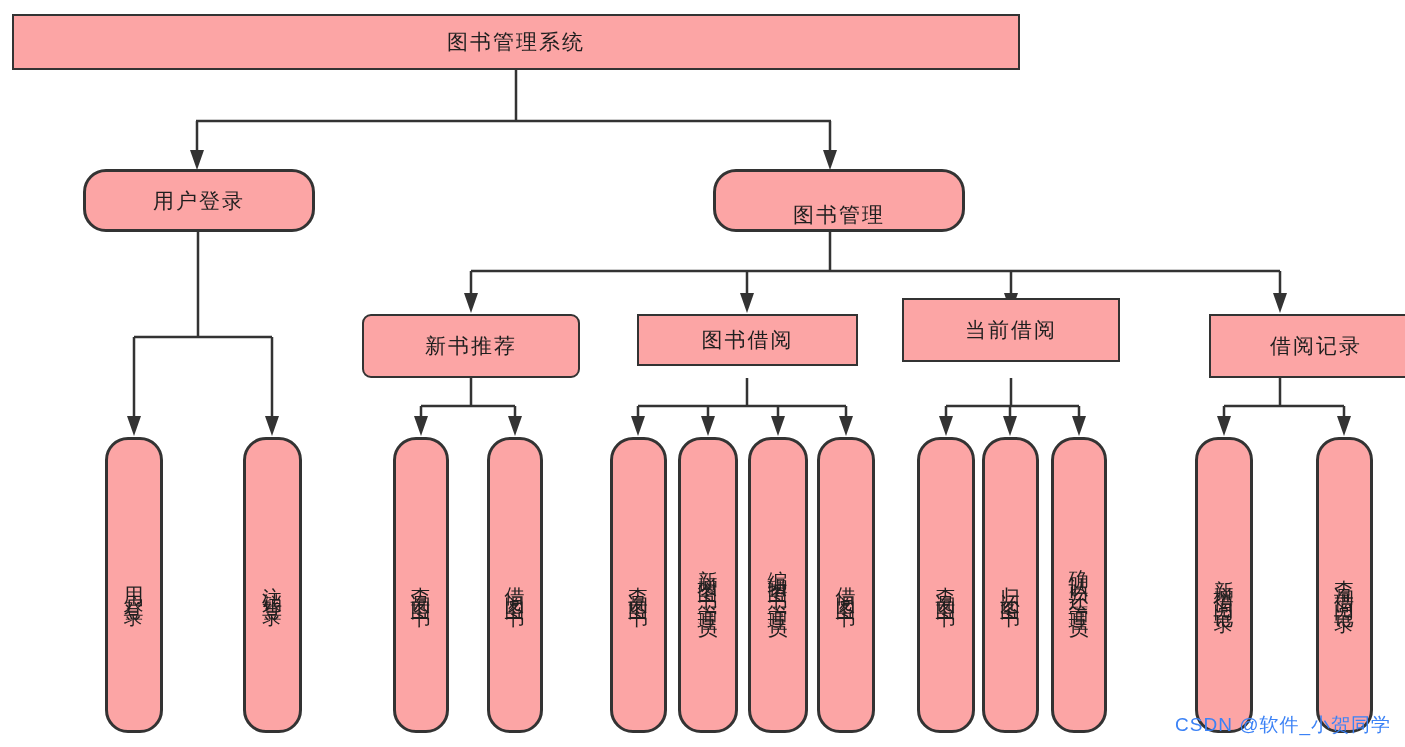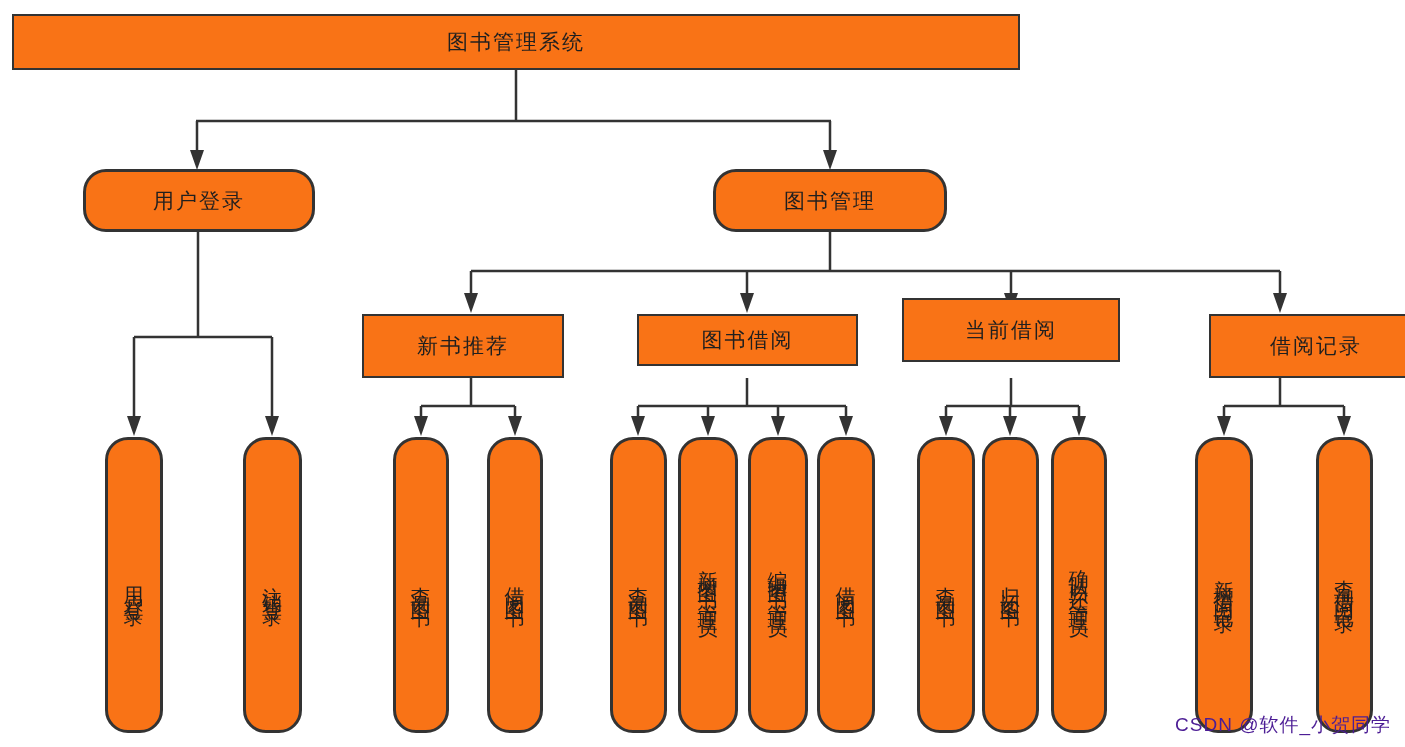--- a/index.html
+++ b/index.html
@@ -13,21 +13,21 @@
     color: #1f1f1f;
   }
   .connectors {
     position: absolute;
     left: 0; top: 0;
     width: 1405px; height: 747px;
     z-index: 1;
   }
   .box {
     position: absolute;
-    background: #f97316;
+    background: #fca5a5;
     border: 2px solid #333333;
     box-sizing: border-box;
     display: flex;
     align-items: center;
     justify-content: center;
     z-index: 2;
   }
   .box.lvl2, .box.leaf { border-width: 3px; border-radius: 23px; }
   .hlabel {
     font-size: 21px;
@@ -41,21 +41,21 @@
     letter-spacing: 7px;
     line-height: 1;
     color: #1f1f1f;
   }
   .watermark {
     position: absolute;
     right: 14px;
     top: 712px;
     font-size: 19px;
     letter-spacing: 1px;
-    color: #4c1d95;
+    color: #3b82f6;
     z-index: 3;
     white-space: nowrap;
   }
 </style>
 </head>
 <body>
 
 <div class="canvas">
 
   <svg class="connectors" viewBox="0 0 1405 747" xmlns="http://www.w3.org/2000/svg" aria-hidden="true">
@@ -98,25 +98,25 @@
     </g>
   </svg>
 
   <div class="box root" style="left:12px; top:14px; width:1008px; height:56px;">
     <span class="hlabel">图书管理系统</span>
   </div>
 
   <div class="box lvl2" style="left:83px; top:169px; width:232px; height:63px;">
     <span class="hlabel">用户登录</span>
   </div>
-  <div class="box lvl2" style="left:713px; top:169px; width:234px; height:63px;">
+  <div class="box lvl2" style="left:713px; top:169px; width:252px; height:63px;align-items:flex-end;">
     <span class="hlabel">图书管理</span>
   </div>
 
-  <div class="box lvl3" style="left:362px; top:314px; width:202px; height:64px;">
+  <div class="box lvl3" style="left:362px; top:314px; width:218px; height:64px;border-radius:9px;">
     <span class="hlabel">新书推荐</span>
   </div>
   <div class="box lvl3" style="left:637px; top:314px; width:221px; height:52px;">
     <span class="hlabel">图书借阅</span>
   </div>
   <div class="box lvl3" style="left:902px; top:298px; width:218px; height:64px;font-family:Liberation Mono, monospace;">
     <span class="hlabel">当前借阅</span>
   </div>
   <div class="box lvl3" style="left:1173px; top:314px; width:214px; height:64px;margin-left:36px;">
     <span class="hlabel">借阅记录</span>

